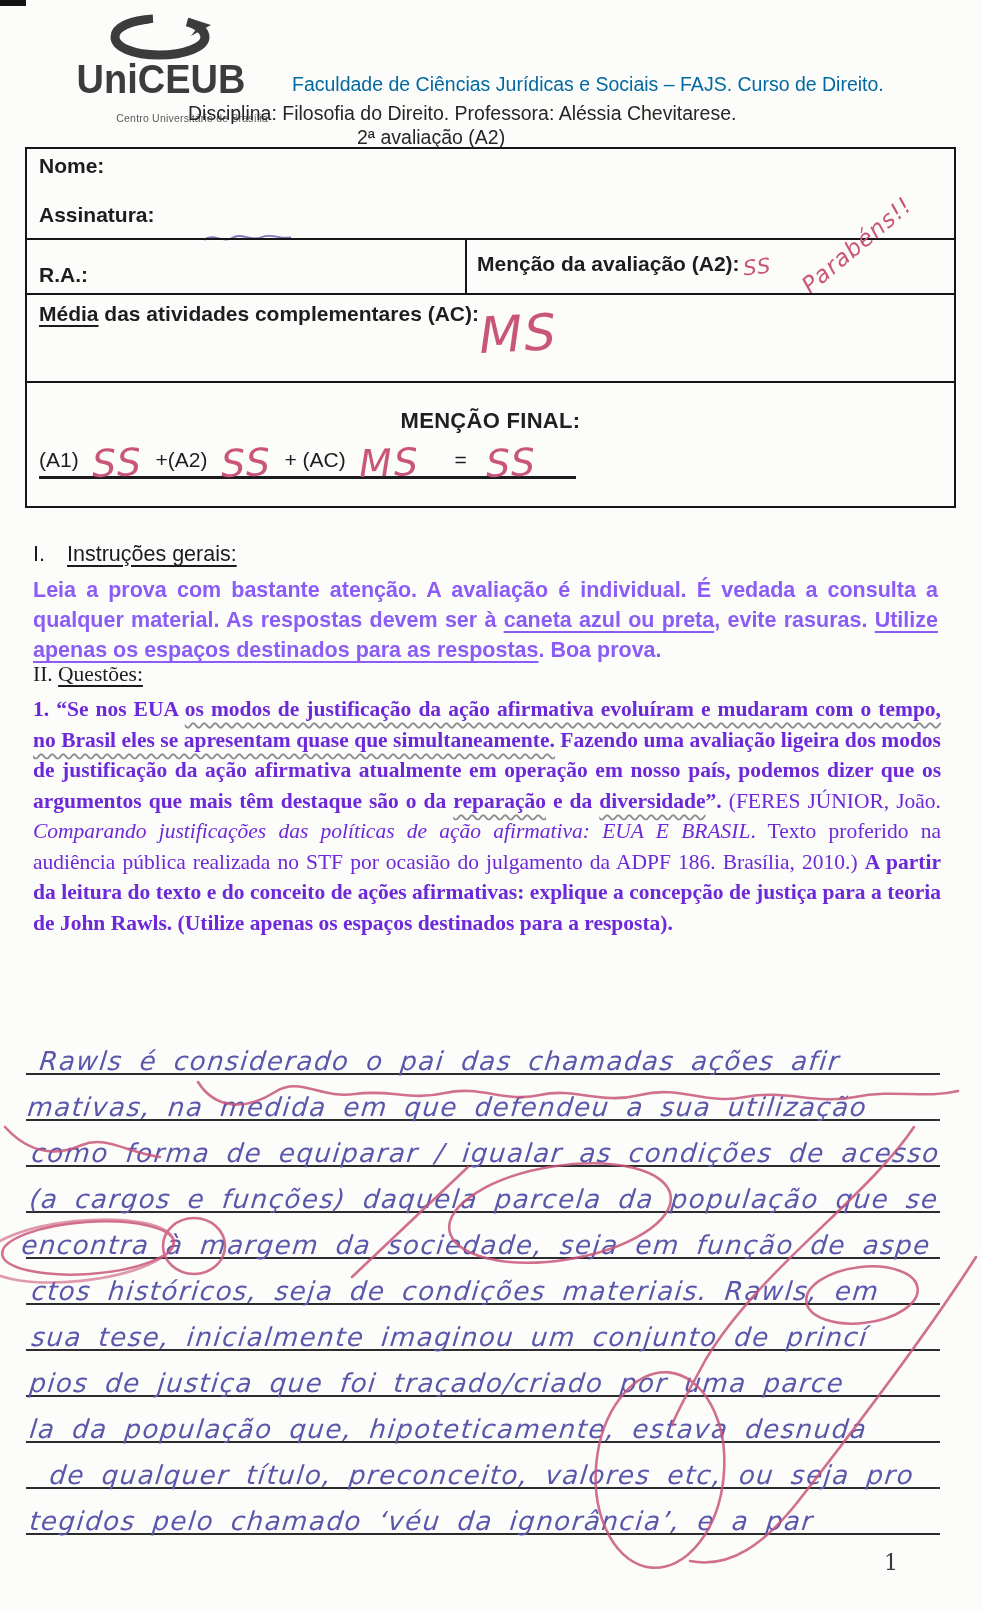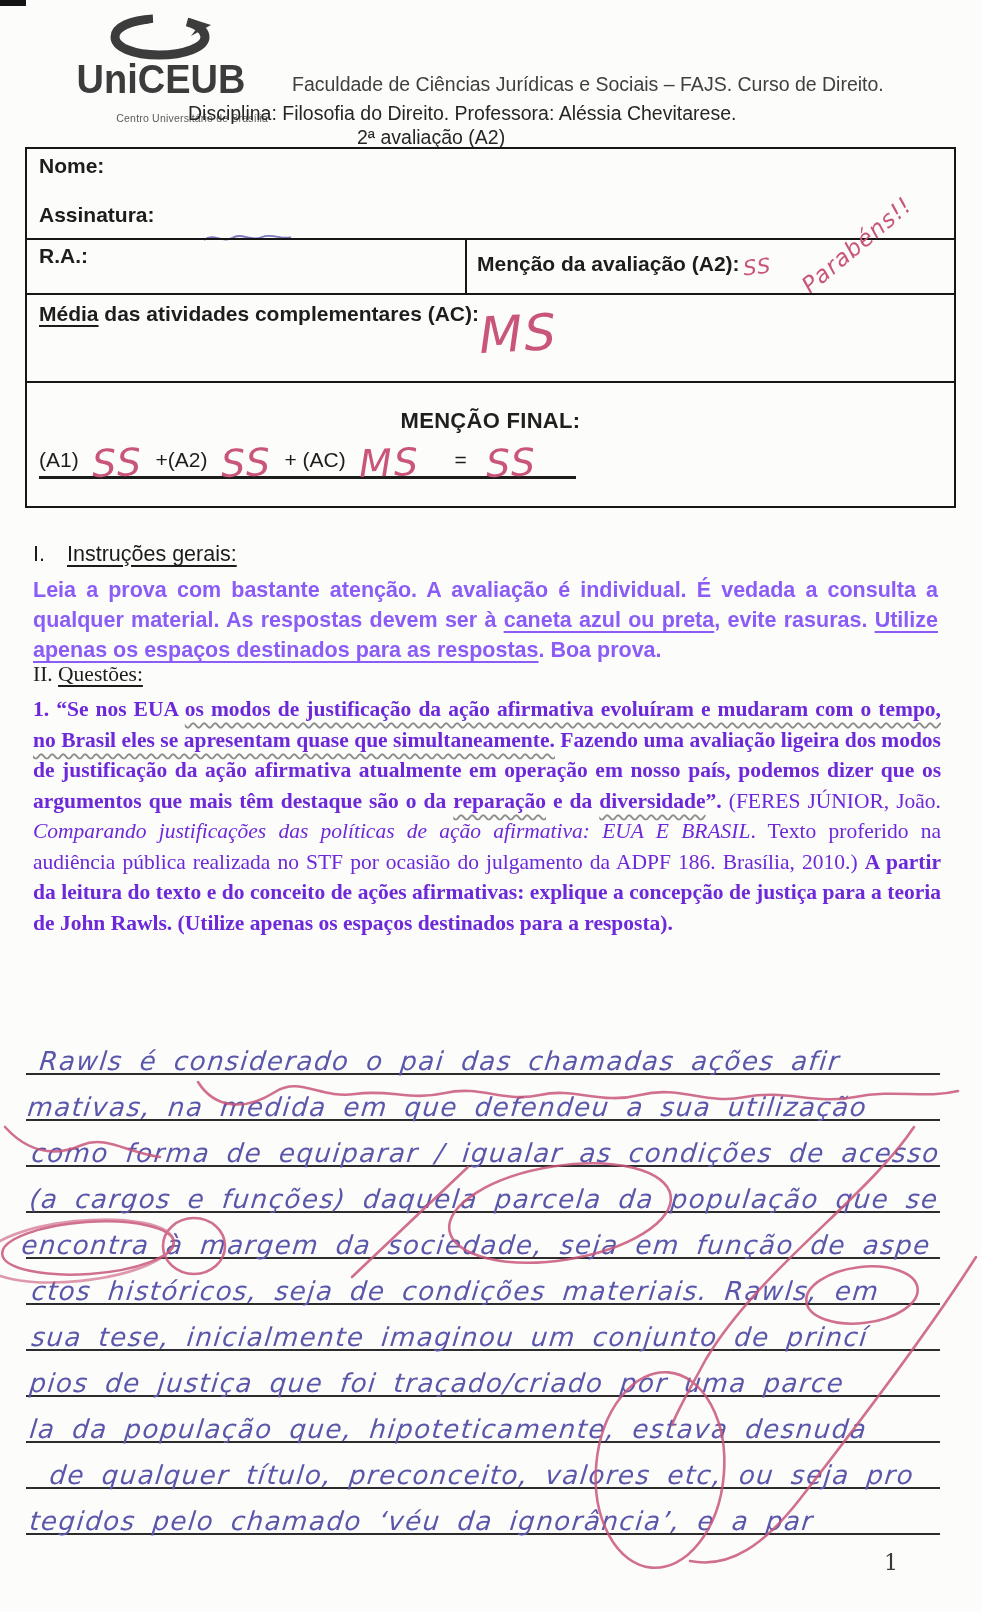--- a/index.html
+++ b/index.html
@@ -9,36 +9,36 @@
     font-family:"Liberation Sans", sans-serif; color:#1f1f1f;
   }
   [data-name]{box-sizing:border-box;}
   .corner-mark{position:absolute;top:0;left:0;width:26px;height:6px;background:#141414;}
 
   
   .logo{position:absolute;left:52px;top:12px;width:218px;text-align:center;}
   .logo svg{display:block;margin:0 auto;}
   .logo-word{font-size:38px;font-weight:800;color:#3c3c3c;line-height:0.9;letter-spacing:0px;transform:scaleY(1.08);}
   .logo-sub{font-size:10.5px;color:#5a5a5a;margin-top:16px;text-align:right;padding-right:2px;letter-spacing:.2px;}
-  .h1{position:absolute;left:292px;top:73px;font-size:19.5px;color:#404040;}
+  .h1{position:absolute;left:292px;top:73px;font-size:19.5px;color:#0369a1;}
   .h2{position:absolute;left:188px;top:102px;font-size:19.5px;color:#262626;}
   .h3{position:absolute;left:357px;top:126px;font-size:19.5px;color:#262626;}
 
   
   .form-table{position:absolute;left:25px;top:147px;width:931px;height:361px;border:2.5px solid #161616;}
   .row{position:relative;}
   .row1{height:89px;}
   .row2{height:55px;border-top:2px solid #161616;display:flex;}
   .row3{height:88px;border-top:2px solid #161616;}
   .row4{height:121px;border-top:2.5px solid #161616;}
   .flabel-b{font-size:21px;font-weight:700;color:#1d1d1d;}
   .nome{position:absolute;left:12px;top:5px;}
   .assin{position:absolute;left:12px;top:54px;}
   .blue-scribble{position:absolute;left:175px;bottom:-8px;}
-  .cell-ra{width:440px;border-right:2px solid #161616;padding:4px 12px;}
+  .cell-ra{width:440px;border-right:2px solid #161616;padding:23px 12px;}
   .cell-mencao{flex:1;position:relative;padding:12px 10px 0 10px;}
   .red-hand{font-family:"DejaVu Sans",sans-serif;font-style:italic;color:#c9567a;}
   .grade-ss-small{font-size:21px;margin-left:3px;display:inline-block;transform:rotate(-6deg) translateY(3px);letter-spacing:1px;}
   .parabens{position:absolute;right:30px;top:-8px;transform:rotate(-40deg);font-size:23px;letter-spacing:1px;white-space:nowrap;}
   .media-label{position:absolute;left:12px;top:7px;}
   .u-solid{text-decoration:underline;text-decoration-thickness:2px;text-underline-offset:4px;}
   .media-grade{position:absolute;left:452px;top:10px;font-size:50px;transform:rotate(-3deg);letter-spacing:2px;}
   .mfinal{text-align:center;padding-top:25px;font-size:22px;font-weight:700;letter-spacing:.3px;}
   .formula{position:absolute;left:12px;top:58px;display:flex;align-items:flex-end;border-bottom:3px solid #1c1c1c;padding:0 26px 1px 0;}
   .formula .flab{font-size:21px;color:#1d1d1d;margin:0 0 3px 0;white-space:pre;}

